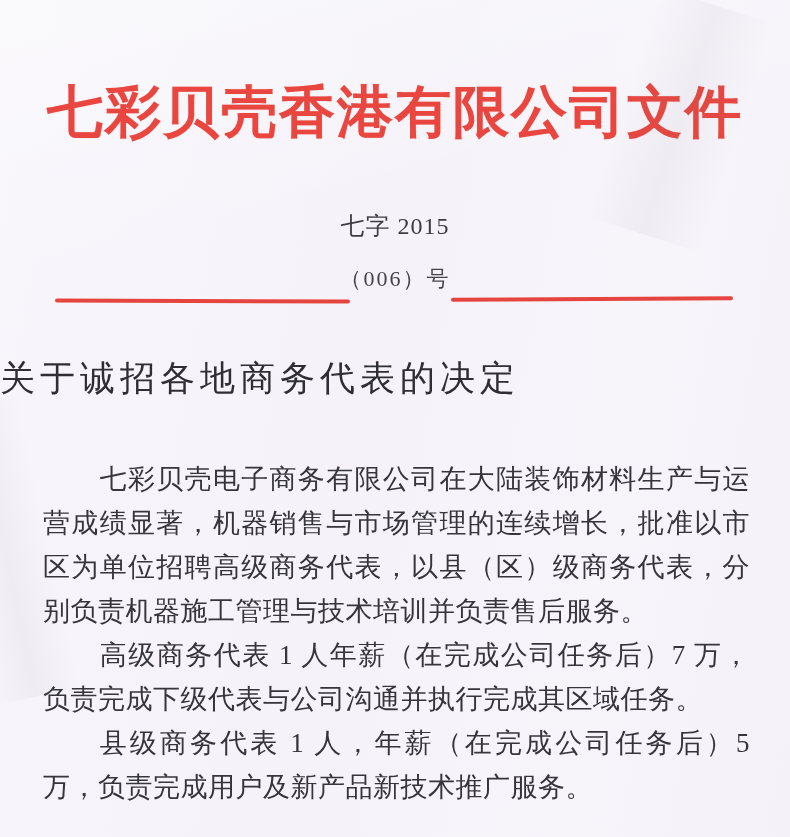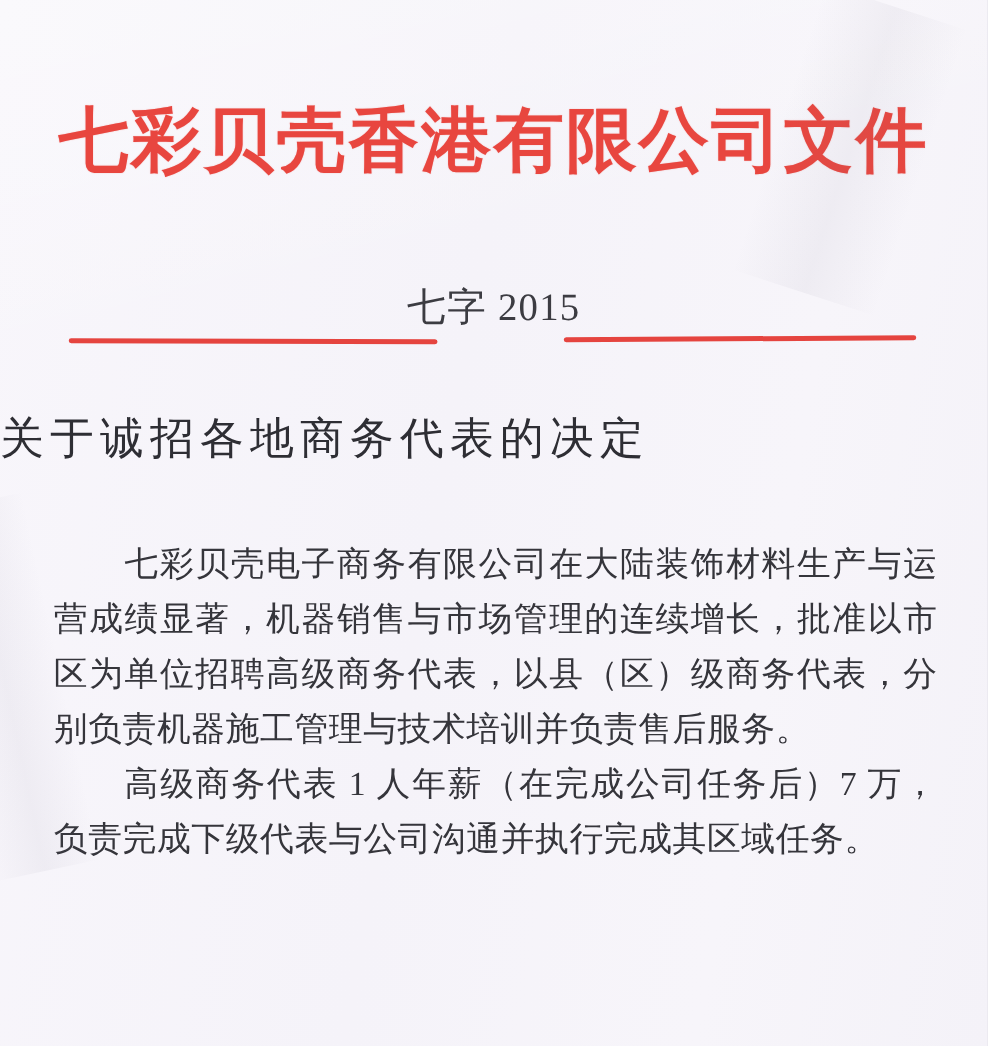--- a/index.html
+++ b/index.html
@@ -34,23 +34,23 @@
     font-family: "Liberation Sans", "DejaVu Sans", sans-serif;
     font-weight: bold;
     font-size: 56px;
     line-height: 64px;
     letter-spacing: 2px;
     color: #e8463f;
     text-shadow: 0 0 1px rgba(232,70,63,0.4);
     white-space: nowrap;
   }
   .doc-no-1 {
-    margin-top: 84px;
+    margin-top: 64px;
     text-align: center;
-    font-size: 31px;
+    font-size: 24px;
     line-height: 36px;
     letter-spacing: 1px;
     color: #3c3c42;
   }
   .doc-no-2 {
     margin-top: 22px;
     text-align: center;
     font-size: 22px;
     line-height: 26px;
     letter-spacing: 2px;
@@ -97,25 +97,27 @@
 <body>
 
 <div class="paper">
   <div class="crease c1"></div>
   <div class="crease c2"></div>
 
   <div class="company-title">七彩贝壳香港有限公司文件</div>
 
   <div class="doc-no-1">七字 2015</div>
 
+  <div class="doc-no-2">（006）号</div>
 
   <div class="red-rule">
     <div class="seg left"></div>
     <div class="seg right"></div>
   </div>
 
   <div class="doc-title">关于诚招各地商务代表的决定</div>
 
   <div class="body-text">
     <p>七彩贝壳电子商务有限公司在大陆装饰材料生产与运营成绩显著，机器销售与市场管理的连续增长，批准以市区为单位招聘高级商务代表，以县（区）级商务代表，分别负责机器施工管理与技术培训并负责售后服务。</p>
     <p>高级商务代表 1 人年薪（在完成公司任务后）7 万，负责完成下级代表与公司沟通并执行完成其区域任务。</p>
+    <p>县级商务代表 1 人，年薪（在完成公司任务后）5 万，负责完成用户及新产品新技术推广服务。</p>
   </div>
 </div>
 
 </body></html>

